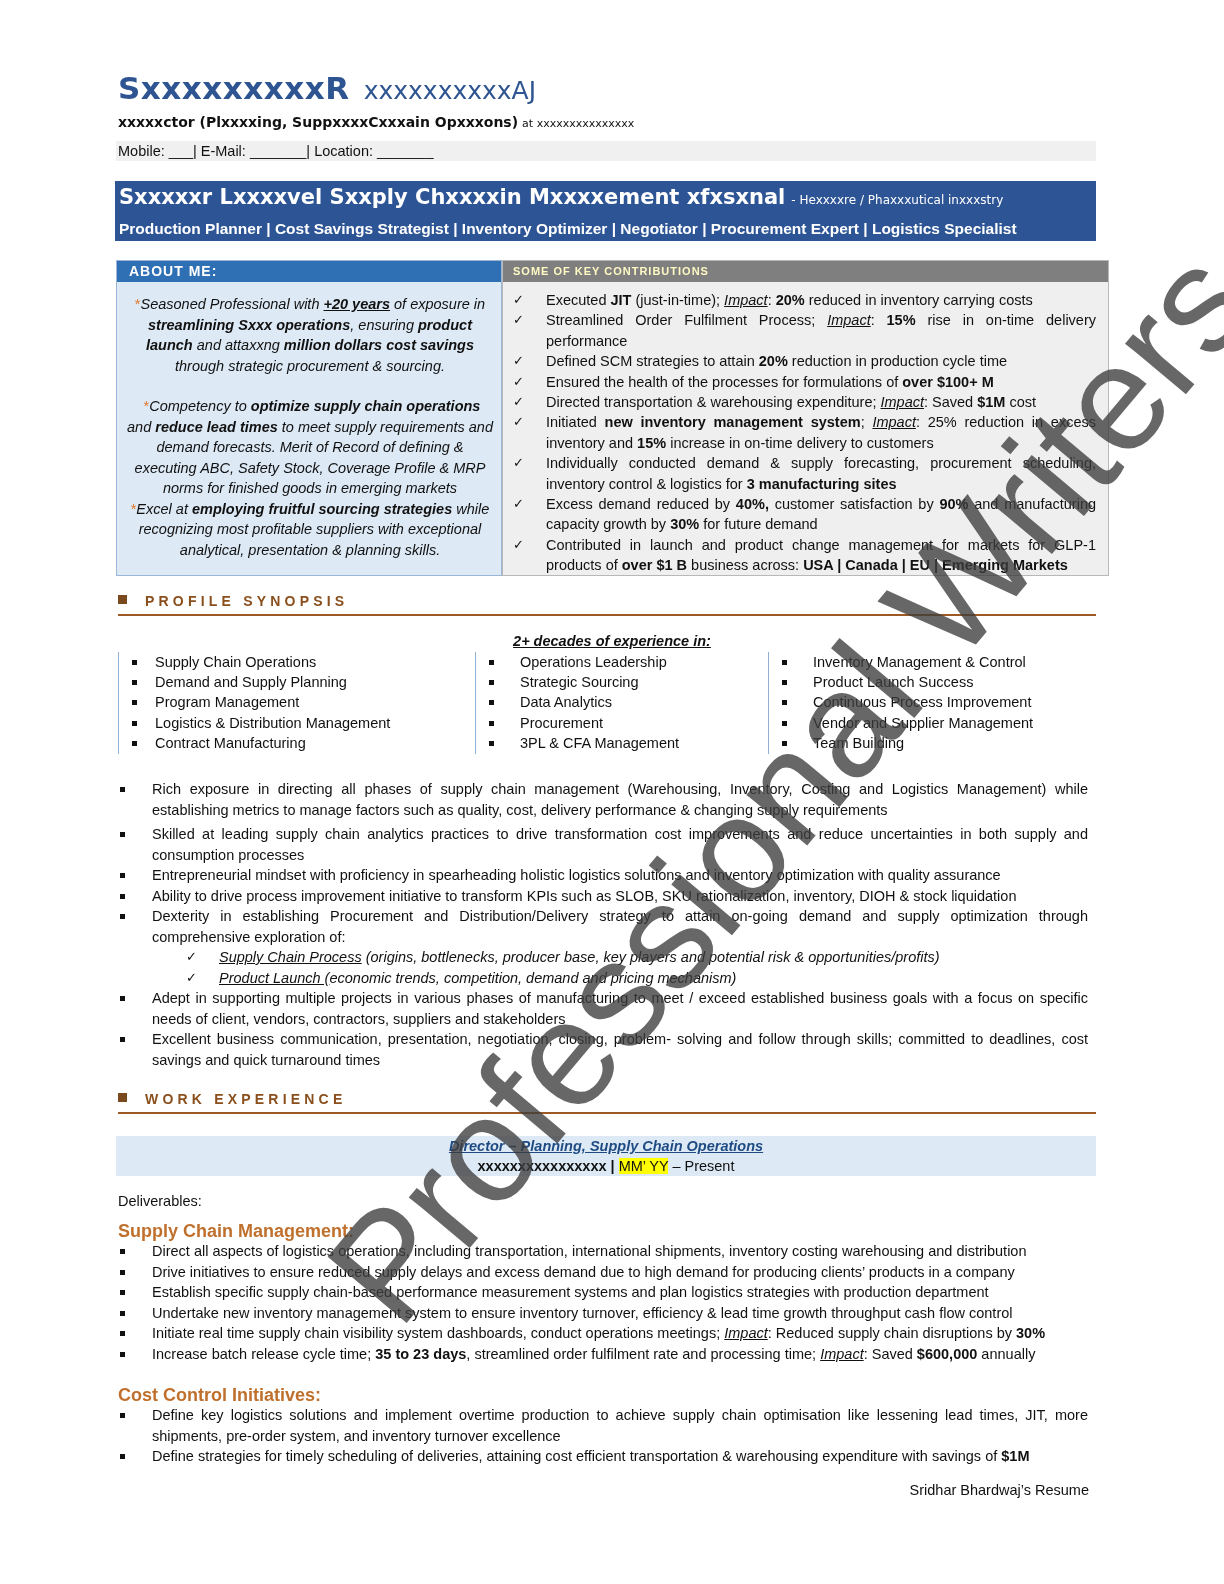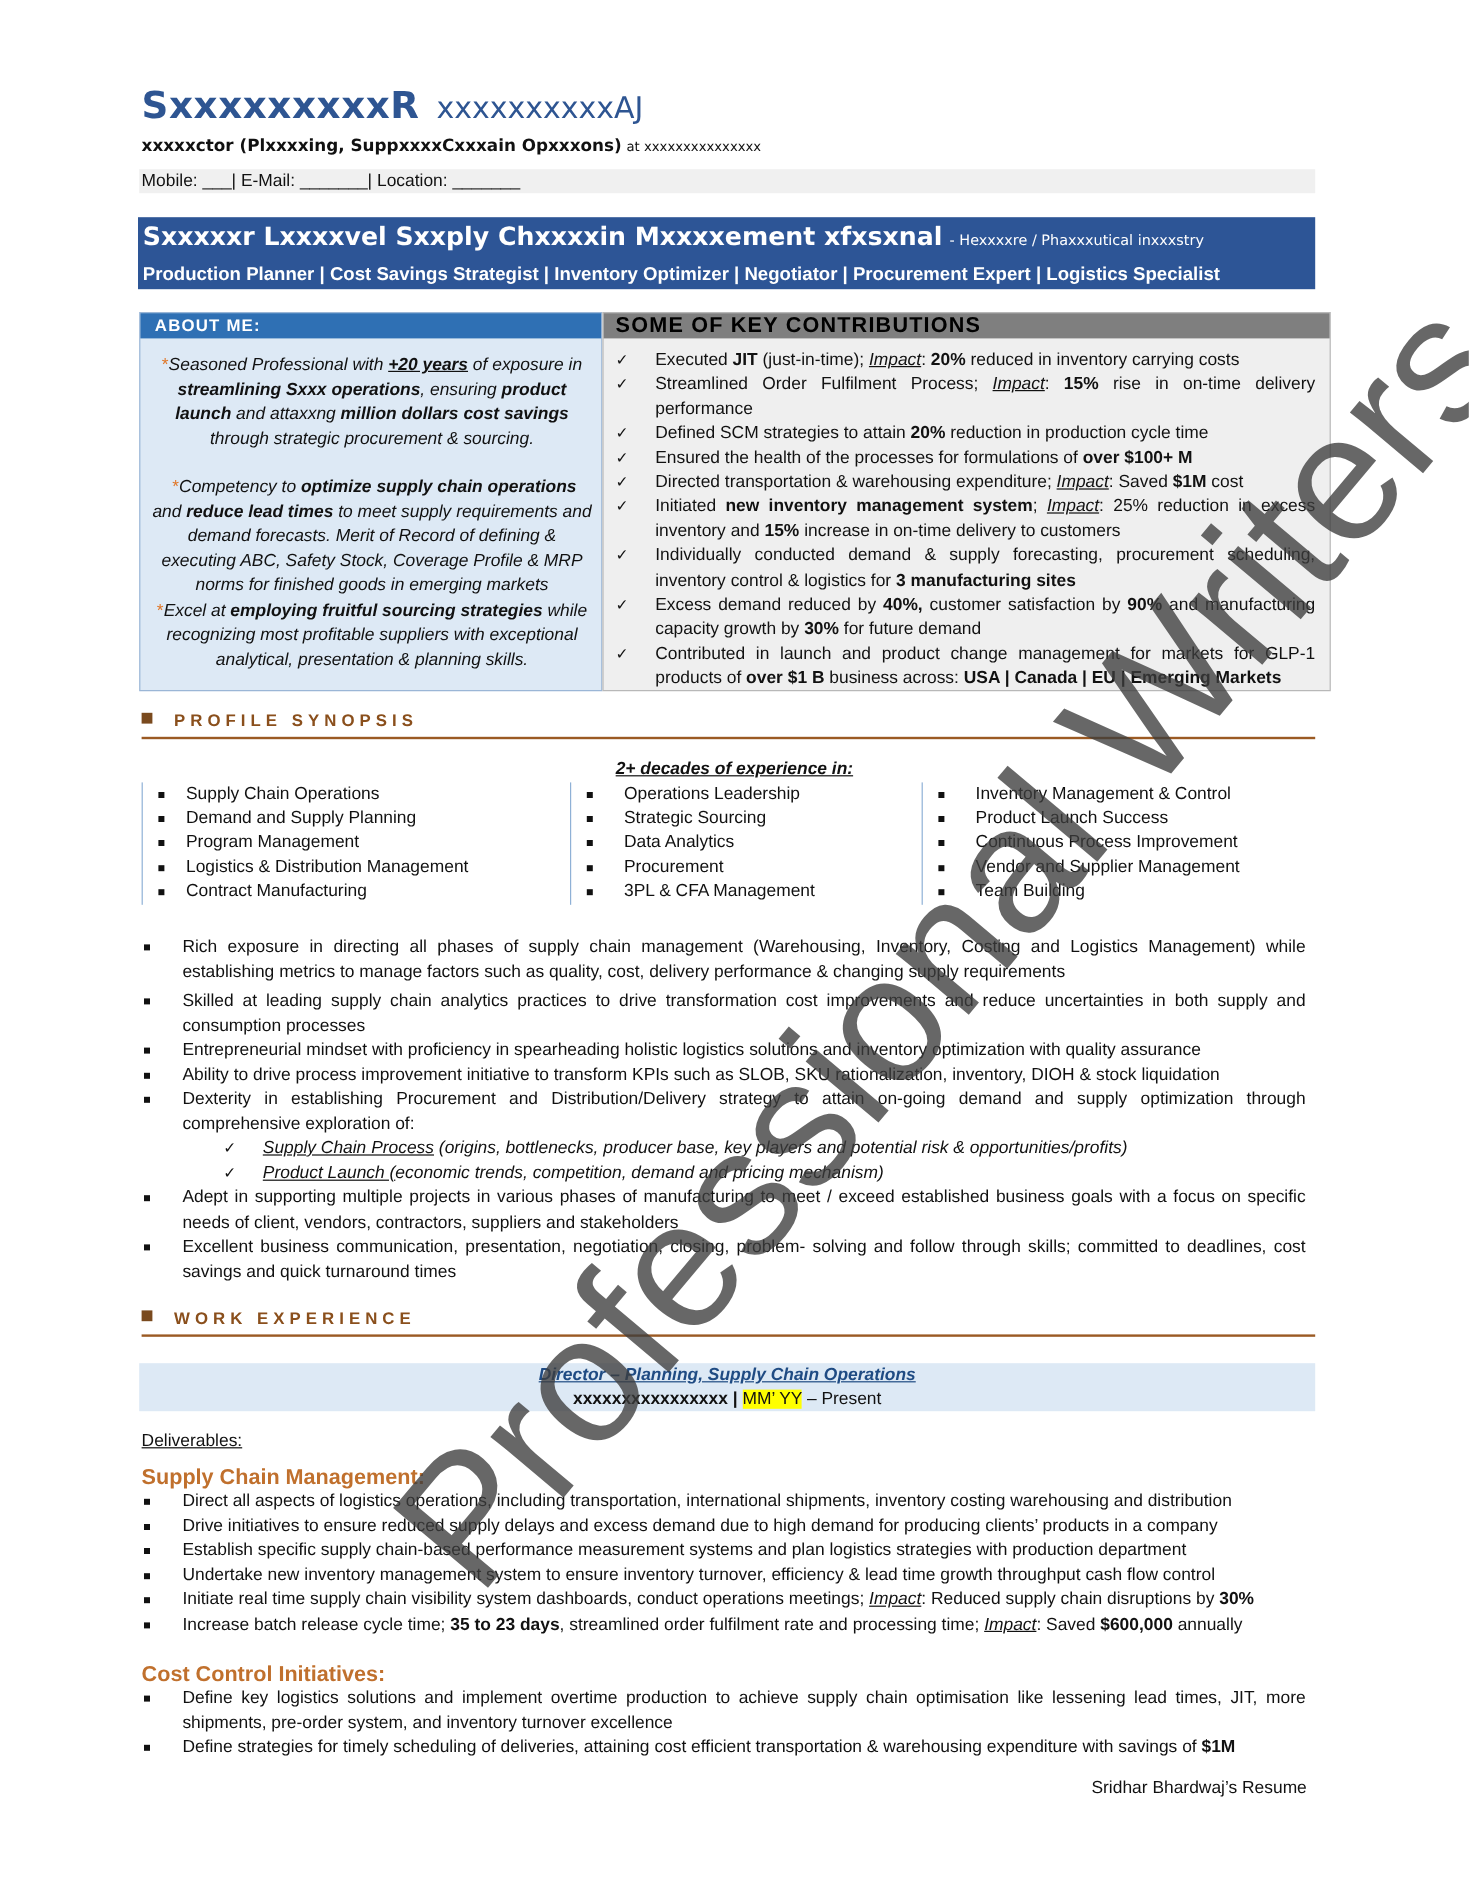--- a/index.html
+++ b/index.html
@@ -23,21 +23,21 @@
   .two-col { position: absolute; left: 116px; top: 260px; width: 993px; height: 316px; }
   .about { position: absolute; left: 0; top: 0; width: 386px; height: 316px; background: #dde9f5; border: 1px solid #9bb6d6; }
   .about-header { height: 21px; background: #2f70b4; color: #fff; font-weight: bold; font-size: 14px; letter-spacing: 1px; padding-left: 12px; line-height: 21px; }
   .about-body { padding: 12px 8px 0 10px; text-align: center; font-style: italic; font-size: 14.5px; line-height: 20.5px; }
   .about-body p { margin-bottom: 20px; }
   .about-body .star { color: #e0782a; font-style: normal; }
   .about-body b { font-weight: bold; }
   .about-body u { text-decoration: underline; }
 
   .contrib { position: absolute; left: 386px; top: 0; width: 607px; height: 316px; background: #efefef; border: 1px solid #b8b8b8; }
-  .contrib-header { height: 21px; background: #7f7f7f; color: #000000; font-weight: bold; font-size: 18px; letter-spacing: 1px; padding-left: 10px; line-height: 21px; }
+  .contrib-header { height: 21px; background: #7f7f7f; color: #fef9c3; font-weight: bold; font-size: 11px; letter-spacing: 1px; padding-left: 10px; line-height: 21px; }
   .contrib-list { list-style: none; padding: 8px 12px 0 10px; font-size: 14.5px; line-height: 20.4px; }
   .contrib-list li { position: relative; padding-left: 33px; text-align: justify; }
   .contrib-list li .chk { position: absolute; left: 0; top: 0; font-size: 13px; }
   .contrib-list .imp { font-style: italic; text-decoration: underline; }
 
   .section-head { position: absolute; left: 118px; width: 978px; border-bottom: 2px solid #9b5a23; height: 24px; }
   .section-head .sq { display: inline-block; width: 9px; height: 9px; background: #7a4a1e; margin-right: 18px; vertical-align: middle; position: relative; top: -2px; }
   .section-head .txt { font-weight: bold; font-size: 14px; letter-spacing: 4.2px; color: #8a4f1c; }
 
   .skills-title { position: absolute; left: 0; width: 1224px; top: 633px; text-align: center; font-weight: bold; font-style: italic; text-decoration: underline; font-size: 14.5px; padding-left: 0; }
@@ -53,21 +53,21 @@
   .bullets .sublist li { position: relative; padding-left: 33px; font-style: italic; }
   .bullets .sublist li .chk { position: absolute; left: 0; font-style: normal; font-size: 13px; }
   .bullets .sublist li u { text-decoration: underline; margin-top: 36px; }
   .bullets .imp { font-style: italic; text-decoration: underline; }
 
   .job-box { position: absolute; left: 116px; top: 1136px; width: 980px; height: 40px; background: #dde9f5; text-align: center; font-size: 14.5px; line-height: 20px; }
   .job-title { color: #1f4b83; font-weight: bold; font-style: italic; text-decoration: underline; }
   .job-meta .co { font-weight: bold; }
   .job-meta .hl { background: #ffff00; }
 
-  .deliv { position: absolute; left: 118px; top: 1193px; font-size: 14.5px; text-decoration: underline; }
+  .deliv { position: absolute; left: 118px; top: 1193px; font-size: 14.5px; }
   .sub-head { position: absolute; left: 118px; font-weight: bold; font-size: 18px; color: #c0702d; }
 
   .footer { position: absolute; right: 135px; top: 1482px; font-size: 14.5px; }
 
   .watermark { position: absolute; left: 120px; top: 700px; font-family: "Liberation Sans", sans-serif; font-size: 150px; color: rgba(60,60,60,0.78); transform: rotate(-50deg); transform-origin: center; white-space: nowrap; pointer-events: none; }
 </style>
 </head>
 <body>
 
 <div class="page">

